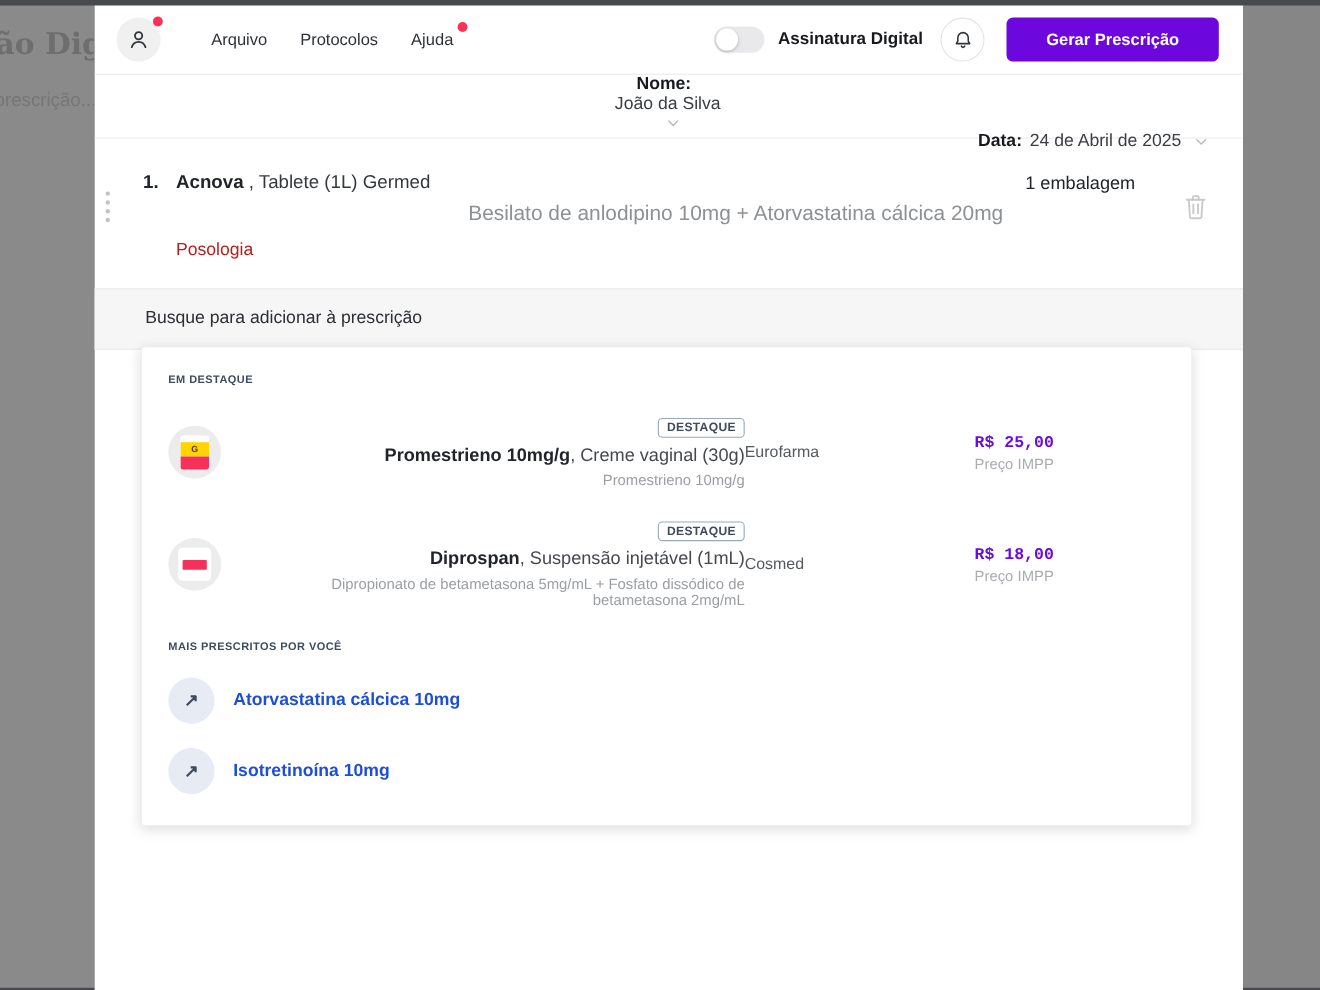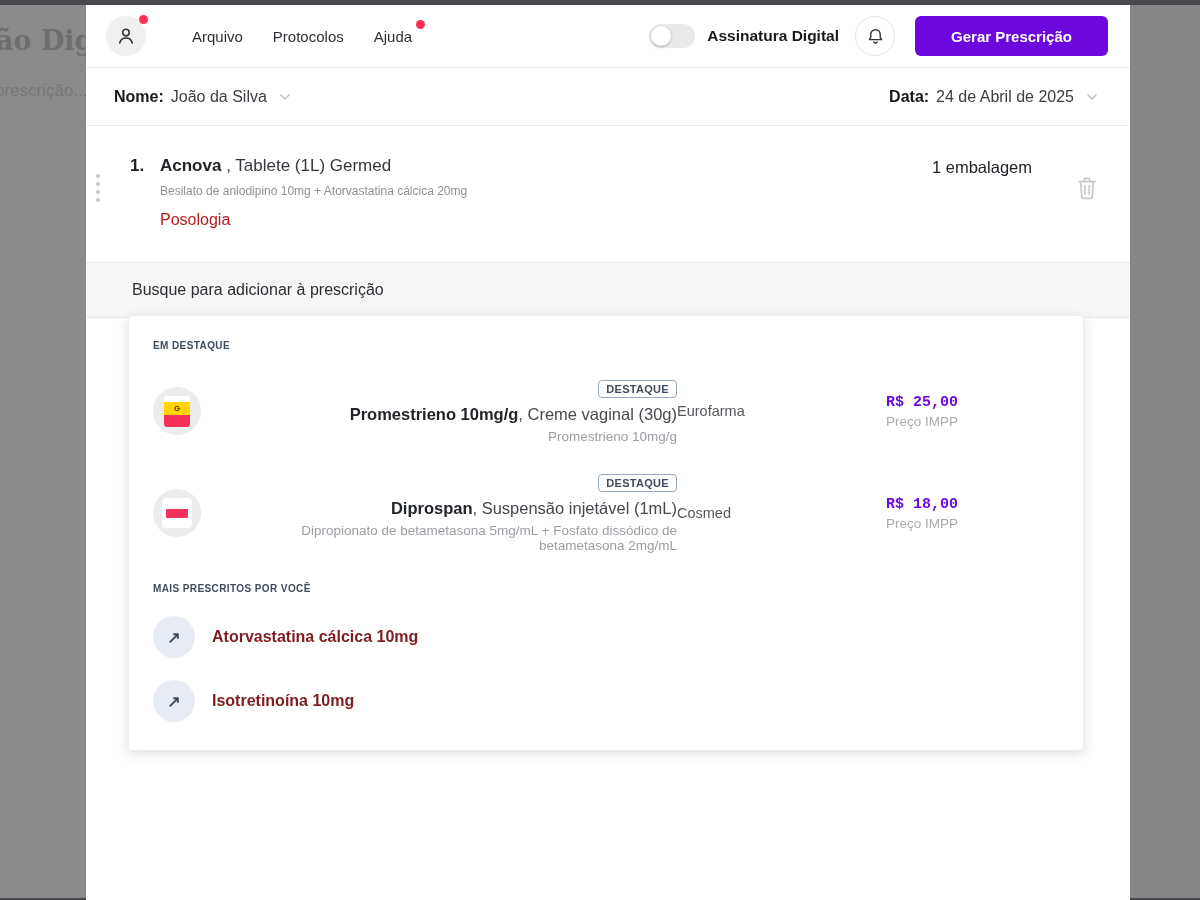--- a/index.html
+++ b/index.html
@@ -27,36 +27,36 @@
   .nav-item { position:relative; font-size:15px; color:#2e3136; cursor:pointer; }
   .ajuda-dot { top:-8px; right:-13px; }
   .topbar-spacer { flex:1; }
   .toggle { position:relative; width:46px; height:24px; border-radius:12px; background:#e9e9eb; margin-right:12px; cursor:pointer; flex:none; }
   .toggle-knob { position:absolute; left:2px; top:2px; width:20px; height:20px; border-radius:50%; background:#ffffff; box-shadow:0 1px 3px rgba(0,0,0,.25); }
   .toggle-label { font-size:15.5px; font-weight:600; color:#17191c; margin-right:16px; white-space:nowrap; }
   .bell-btn { width:40px; height:40px; border-radius:50%; border:1px solid #e3e3e3; background:#fff; display:flex; align-items:center; justify-content:center; margin-right:20px; cursor:pointer; flex:none; }
   .gen-btn { width:193px; height:40px; border:none; border-radius:6px; background:#6c08dd; color:#ffffff; font-family:"Liberation Sans",sans-serif; font-size:15px; font-weight:bold; cursor:pointer; }
 
   
-  .patient-bar { display:flex; align-items:center; height:58px; padding:0 30px 0 28px; border-bottom:1px solid #ececec; }
+  .patient-bar { display:flex; align-items:center; height:58px; padding:0 30px 0 28px; border-bottom:1px solid #ececec;flex-direction:column; }
   .pb-label { font-size:16px; font-weight:bold; color:#17191c; margin-right:7px; }
   .pb-value { font-size:16px; color:#3a3d42; }
   .pb-right { margin-left:auto; display:flex; align-items:center; }
   .chev { margin-left:10px; display:inline-flex; }
 
   
   .rx-item { position:relative; height:136px; padding:30px 30px 0 44px; }
   .drag-handle { position:absolute; left:10px; top:48px; display:flex; flex-direction:column; gap:4px; cursor:grab; }
   .drag-handle i { width:4px; height:4px; border-radius:50%; background:#c4c4c6; }
   .rx-flex { display:flex; align-items:flex-start; }
   .rx-index { font-size:17px; font-weight:bold; color:#202328; width:30px; flex:none; }
   .rx-main { flex:1; }
   .rx-title { font-size:17px; color:#35383d; }
   .rx-title b { color:#202328; }
-  .rx-comp { font-size:12px; color:#8e9194; margin-top:8px; }
+  .rx-comp { font-size:19px; color:#8e9194; margin-top:8px;text-align:right; }
   .rx-posology { font-size:16px; color:#b91c1c; margin-top:13px; cursor:text; }
   .rx-right { display:flex; align-items:flex-start; flex:none; margin-left:20px; }
   .rx-qty { font-size:16.5px; color:#202328; margin-right:42px; margin-top:2px; cursor:pointer; }
   .trash { margin-top:18px; cursor:pointer; }
 
   
   .search-row { display:flex; align-items:center; height:56px; background:#f6f6f6; border-top:1px solid #eaeaea; border-bottom:1px solid #eaeaea; padding-left:46px; cursor:text; }
   .search-text { font-size:16px; color:#2b2e33; }
 
   
@@ -75,21 +75,21 @@
   .sug-title { font-size:16.5px; color:#45484d; }
   .sug-title b { color:#212428; }
   .sug-comp { font-size:13.5px; color:#9b9ea3; margin-top:5px; }
   .sug-lab { width:170px; font-size:14.5px; color:#55585c; flex:none; }
   .sug-price { width:150px; text-align:center; flex:none; margin-right:62px; }
   .price-val { font-size:15px; font-weight:bold; color:#6c0ae0;font-family:Liberation Mono, monospace; }
   .price-cap { font-size:13.5px; color:#a9acb0; margin-top:3px; }
   .mp-header { margin-top:28px; }
   .mp-row { display:flex; align-items:center; margin-top:22px; cursor:pointer; }
   .mp-icon { width:42px; height:42px; border-radius:50%; background:#e7ecf4; display:flex; align-items:center; justify-content:center; margin-right:17px; flex:none; font-size:16px; font-weight:bold; color:#3f4b5e; }
-  .mp-label { font-size:16px; font-weight:bold; color:#7f1d1d; }
+  .mp-label { font-size:16px; font-weight:bold; color:#1d4ed8; }
 
   svg { display:block; }
 </style>
 </head>
 <body>
 
 <div class="stage">
 
   <div class="backdrop-left">
     <div class="bg-heading">ão Digit</div>

